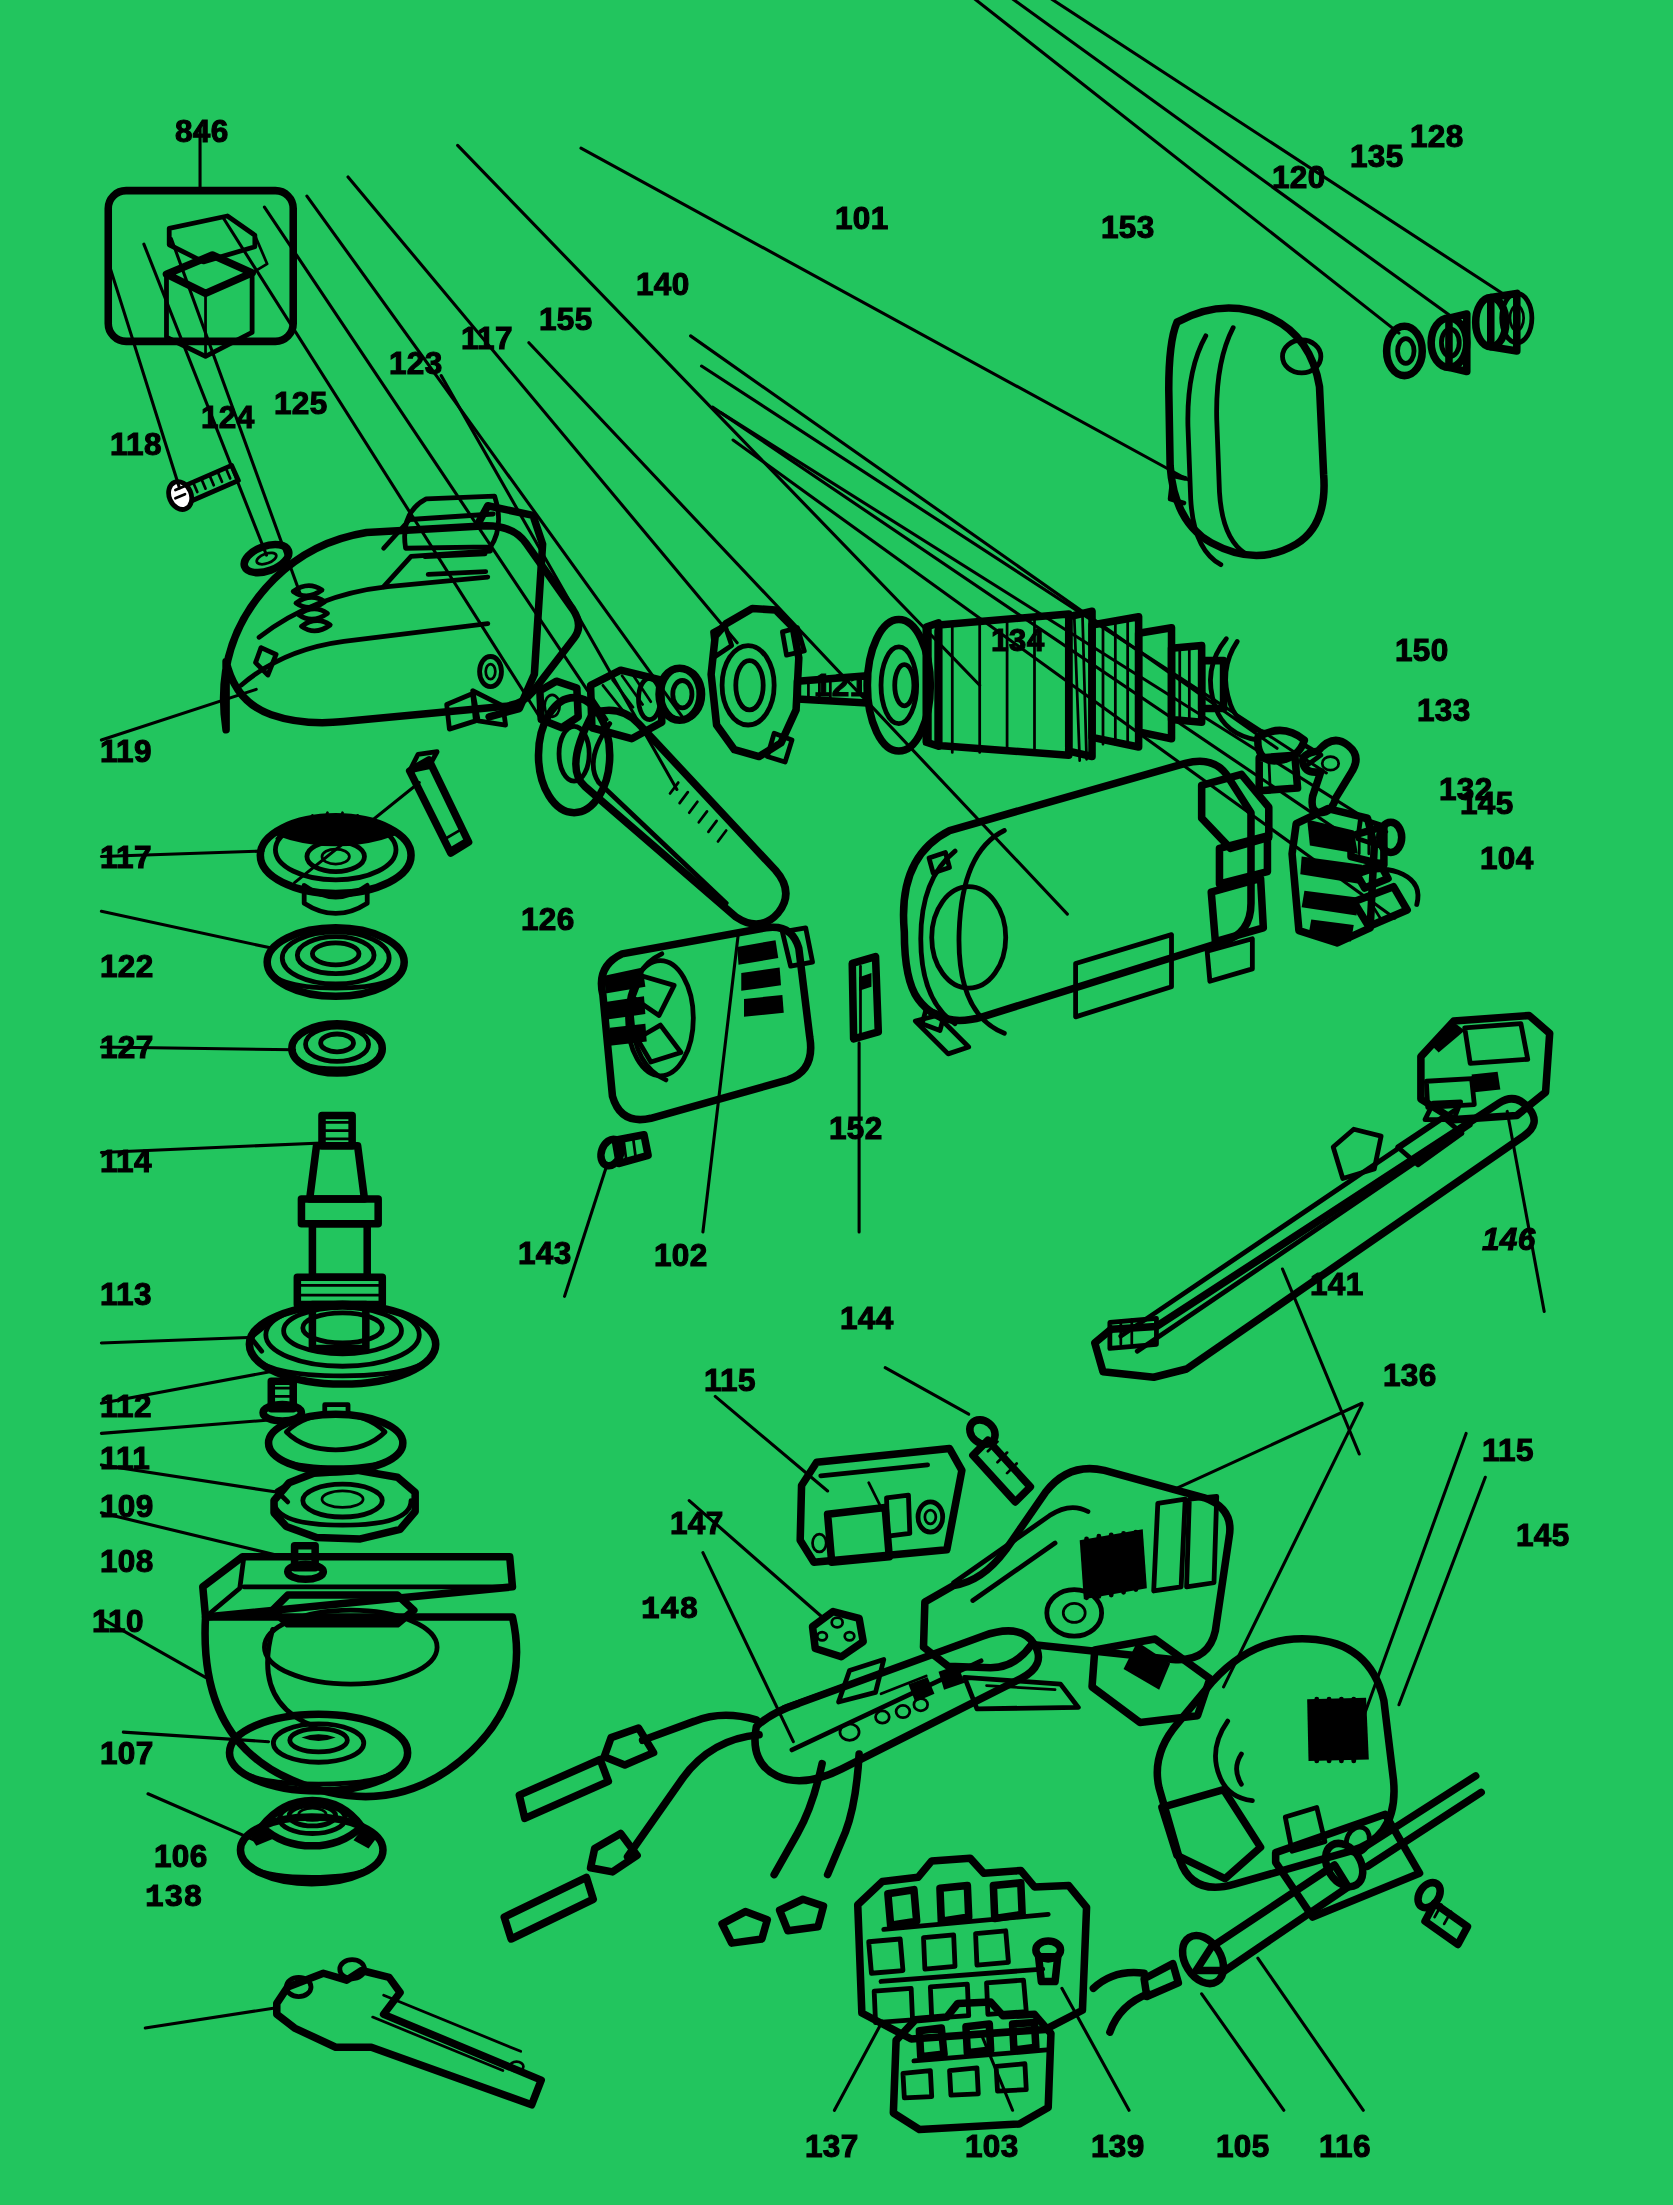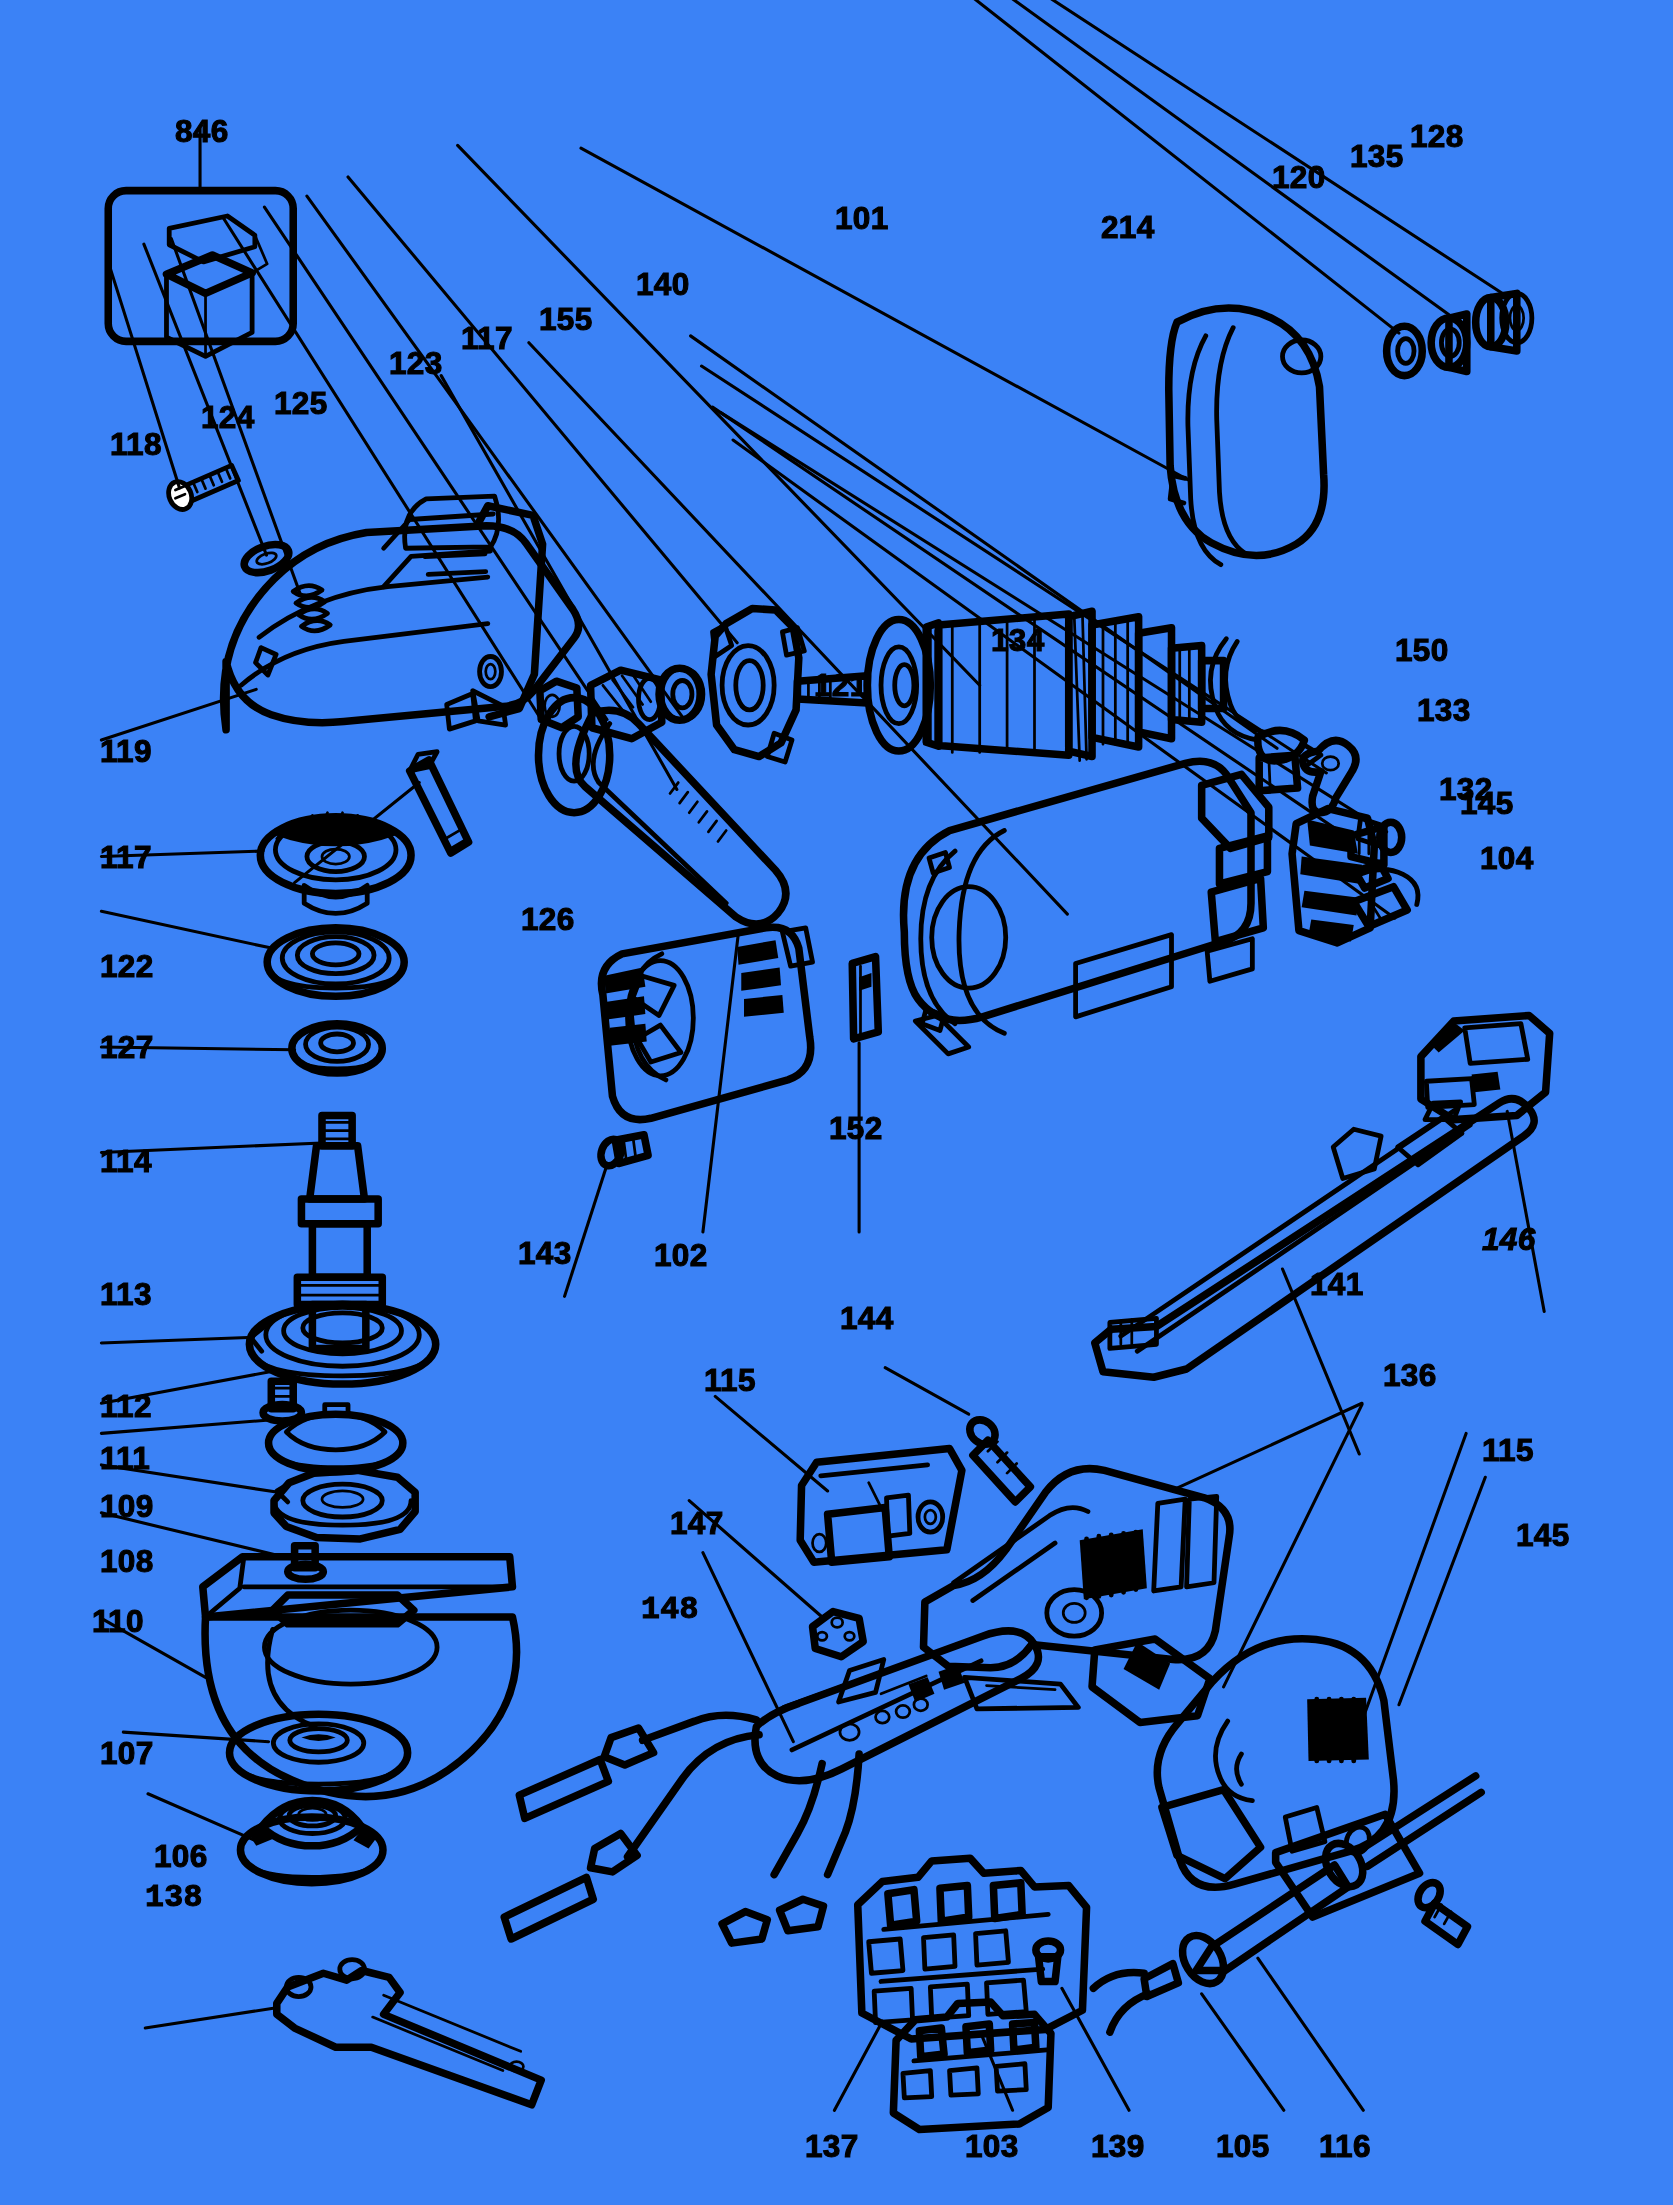--- a/index.html
+++ b/index.html
@@ -4,21 +4,21 @@
 <style>
   html, body {
     margin: 0;
     padding: 0;
     background: #ffffff;
   }
   #sheet {
     position: relative;
     width: 1673px;
     height: 2205px;
-    background: #3b82f6;
+    background: #22c55e;
     overflow: hidden;
     font-family: "Liberation Sans", sans-serif;
   }
   #art {
     position: absolute;
     left: 0; top: 0;
     width: 1673px;
     height: 2205px;
   }
   .callout {
@@ -648,21 +648,21 @@
 
       <path d="M1754 2910 L1874 3080"></path>
 
       <path d="M1836 2858 L1990 3080"></path>
     </g>
   </svg>
 
   <div id="callout-layer">
       <div class="callout" style="left: 175px; top: 116px;">846</div>
       <div class="callout" style="left: 835px; top: 203px;">101</div>
-      <div class="callout" style="left: 1101px; top: 212px;">214</div>
+      <div class="callout" style="left: 1101px; top: 212px;">153</div>
       <div class="callout" style="left: 1272px; top: 162px;">120</div>
       <div class="callout" style="left: 1350px; top: 141px;">135</div>
       <div class="callout" style="left: 1410px; top: 121px;">128</div>
       <div class="callout" style="left: 636px; top: 269px;">140</div>
       <div class="callout" style="left: 539px; top: 304px;">155</div>
       <div class="callout" style="left: 461px; top: 323px;">117</div>
       <div class="callout" style="left: 389px; top: 348px;">123</div>
       <div class="callout" style="left: 274px; top: 388px;">125</div>
       <div class="callout" style="left: 201px; top: 402px;">124</div>
       <div class="callout" style="left: 110px; top: 429px;">118</div>

